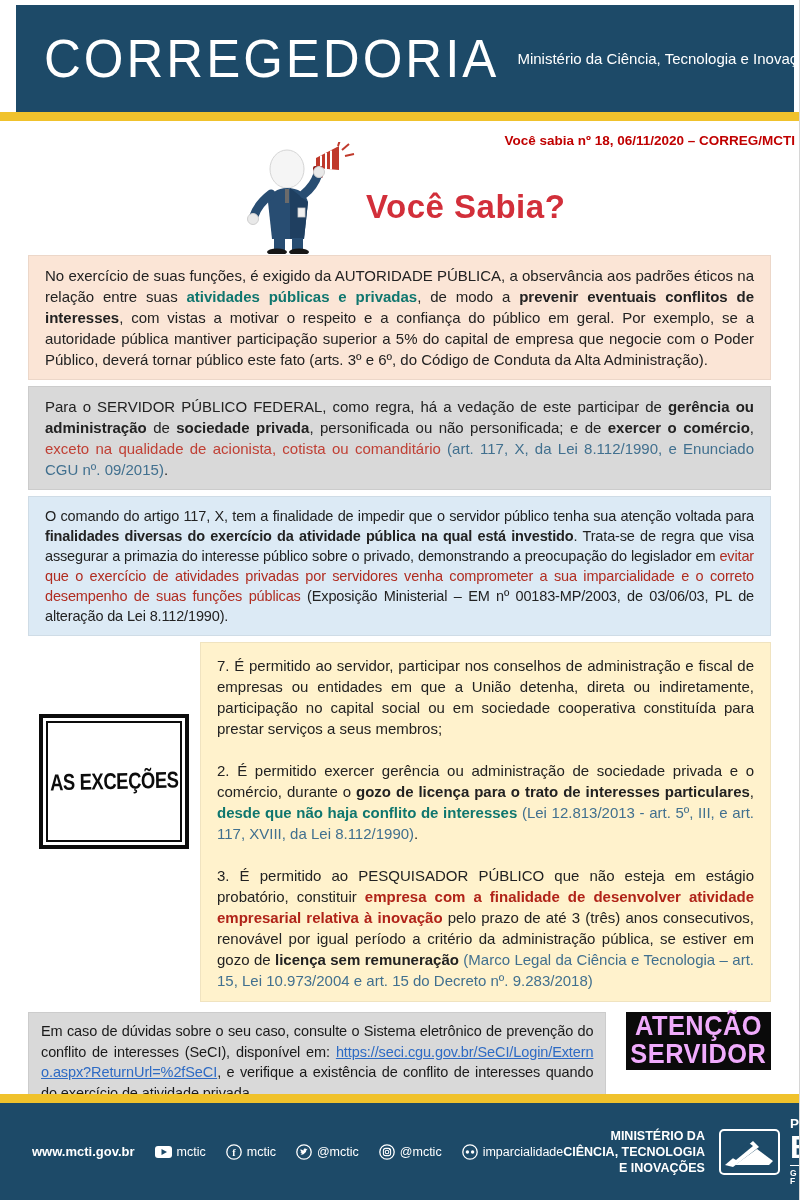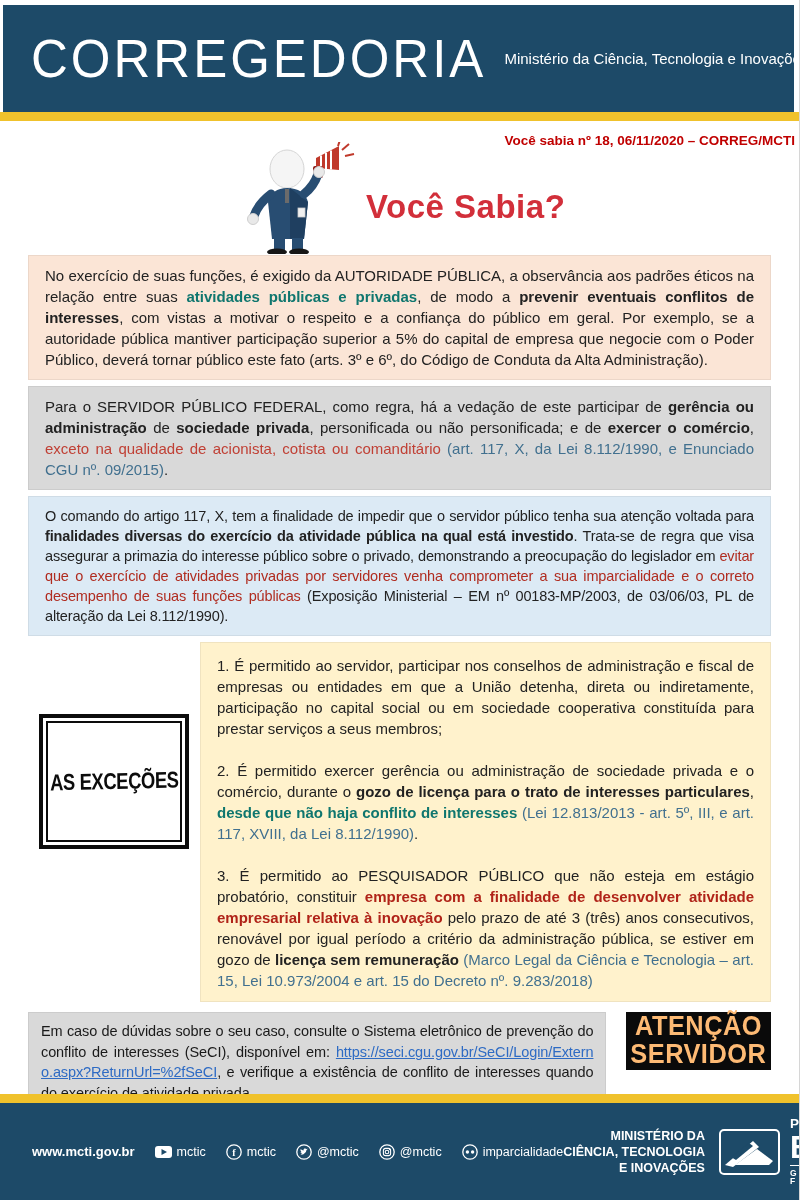--- a/index.html
+++ b/index.html
@@ -1,21 +1,21 @@
 <!DOCTYPE html>
 <html><head>
 <meta charset="utf-8">
 <style>
   * { box-sizing: border-box; margin: 0; padding: 0; }
   html,body { background:#e9e9e9; }
   body { font-family:"Liberation Sans", sans-serif; }
   .page { width:800px; height:1200px; background:#fff; position:relative; margin:0 auto; overflow:hidden; border-right:1px solid #d6d6d6; }
 
   
-  .header { margin:5px 5px 0 3px; height:107px; background:#1d4a68; display:flex; align-items:center; justify-content:space-between; padding:0 28px; }
+  .header { margin:5px 5px 0 16px; height:107px; background:#1d4a68; display:flex; align-items:center; justify-content:space-between; padding:0 28px; }
   .logo { color:#fff; font-size:51px; letter-spacing:3px; font-weight:400; transform:scaleY(1.06); white-space:nowrap; font-family:"Liberation Sans", sans-serif; }
   .header-sub { color:#fff; font-size:15px; padding-left:18px; white-space:nowrap; }
   .yellowbar { height:9px; background:#f0c22c; width:100%; }
 
   
   .issue { margin-top:12px; text-align:right; padding-right:4px; color:#c00000; font-weight:bold; font-size:13.5px; }
 
   
   .hero { position:relative; height:104px; margin-bottom:3px; }
   .figure { position:absolute; left:246px; top:-6px; }
@@ -41,21 +41,21 @@
   .exc-outer { margin-top:72px; height:135px; width:150px; border:4px solid #0c0c0c; background:#fff; padding:3px; }
   .exc-inner { border:2px solid #0c0c0c; height:100%; display:flex; align-items:center; justify-content:center; }
   .exc-label { font-weight:bold; font-size:23px; white-space:nowrap; transform:scaleX(0.8) rotate(-1deg); color:#0c0c0c; letter-spacing:-0.5px; }
   .exc-box-yellow { flex:1; background:#fff2cc; border:1px solid rgba(0,0,0,0.06); padding:12px 16px 10px 16px; font-size:15px; line-height:21px; text-align:justify; color:#222; }
   .exc-item { margin-bottom:21px; }
   .exc-item:last-child { margin-bottom:0; }
 
   
   .notice-row { display:flex; margin:10px 28px 0 28px; gap:20px; align-items:flex-start; }
   .notice-box { width:582px; background:#d9d9d9; border:1px solid rgba(0,0,0,0.06); padding:8px 12px; font-size:14.5px; line-height:20.5px; text-align:justify; color:#1a1a1a; letter-spacing:-0.1px; }
-  .attention-box { flex:1; height:58px; background:#0a0a0a; color:#fdba74; display:flex; flex-direction:column; align-items:center; justify-content:center; line-height:1.02; }
+  .attention-box { flex:1; height:58px; background:#0a0a0a; color:#f0abfc; display:flex; flex-direction:column; align-items:center; justify-content:center; line-height:1.02; }
   .attention-box span { font-weight:bold; font-size:27px; transform:scaleX(0.94); letter-spacing:0.5px; }
 
   .colabore { text-align:center; margin-top:7px; font-size:13px; font-weight:bold; color:#111; letter-spacing:-0.2px; }
 
   
   .yellowbar2 { position:absolute; left:0; right:0; bottom:97px; height:9px; background:#f0c22c; }
   .footer { position:absolute; left:0; right:0; bottom:0; height:97px; background:#1d4a68; display:flex; align-items:center; justify-content:space-between; padding:0 32px; color:#fff; }
   .footer-left { display:flex; align-items:center; gap:20px; }
   .site { font-weight:bold; font-size:13px; white-space:nowrap; }
   .social-item { display:flex; align-items:center; gap:5px; font-size:12.5px; white-space:nowrap; cursor:pointer; }
@@ -128,21 +128,21 @@
 
   <div class="exc-row">
     <div class="exc-left">
       <div class="exc-outer">
         <div class="exc-inner">
           <span class="exc-label">AS EXCEÇÕES</span>
         </div>
       </div>
     </div>
     <div class="exc-box-yellow">
-      <div class="exc-item"><span class="r-normal">1. É permitido ao servidor, participar nos conselhos de administração e fiscal de empresas ou entidades em que a União detenha, direta ou indiretamente, participação no capital social ou em sociedade cooperativa constituída para prestar serviços a seus membros;</span></div>
+      <div class="exc-item"><span class="r-normal">7. É permitido ao servidor, participar nos conselhos de administração e fiscal de empresas ou entidades em que a União detenha, direta ou indiretamente, participação no capital social ou em sociedade cooperativa constituída para prestar serviços a seus membros;</span></div>
       <div class="exc-item"><span class="r-normal">2. É permitido exercer gerência ou administração de sociedade privada e o comércio, durante o </span><span class="r-bold">gozo de licença para o trato de interesses particulares</span><span class="r-normal">, </span><span class="r-redbold">desde que não haja conflito de interesses</span><span class="r-normal"> </span><span class="r-blue">(Lei 12.813/2013 - art. 5º, III, e art. 117, XVIII, da Lei 8.112/1990)</span><span class="r-normal">.</span></div>
       <div class="exc-item"><span class="r-normal">3. É permitido ao PESQUISADOR PÚBLICO que não esteja em estágio probatório, constituir </span><span class="r-darkredbold">empresa com a finalidade de desenvolver atividade empresarial relativa à inovação</span><span class="r-normal"> pelo prazo de até 3 (três) anos consecutivos, renovável por igual período a critério da administração pública, se estiver em gozo de </span><span class="r-bold">licença sem remuneração</span><span class="r-normal"> </span><span class="r-blue">(Marco Legal da Ciência e Tecnologia – art. 15, Lei 10.973/2004 e art. 15 do Decreto nº. 9.283/2018)</span></div>
     </div>
   </div>
 
   <div class="notice-row">
     <div class="notice-box"><span class="r-normal">Em caso de dúvidas sobre o seu caso, consulte o Sistema eletrônico de prevenção do conflito de interesses (SeCI), disponível em: </span><a class="r-link" href="#">https://seci.cgu.gov.br/SeCI/Login/Externo.aspx?ReturnUrl=%2fSeCI</a><span class="r-normal">, e verifique a existência de conflito de interesses quando do exercício de atividade privada.</span></div>
     <div class="attention-box">
       <span>ATENÇÃO</span>
       <span>SERVIDOR</span>

